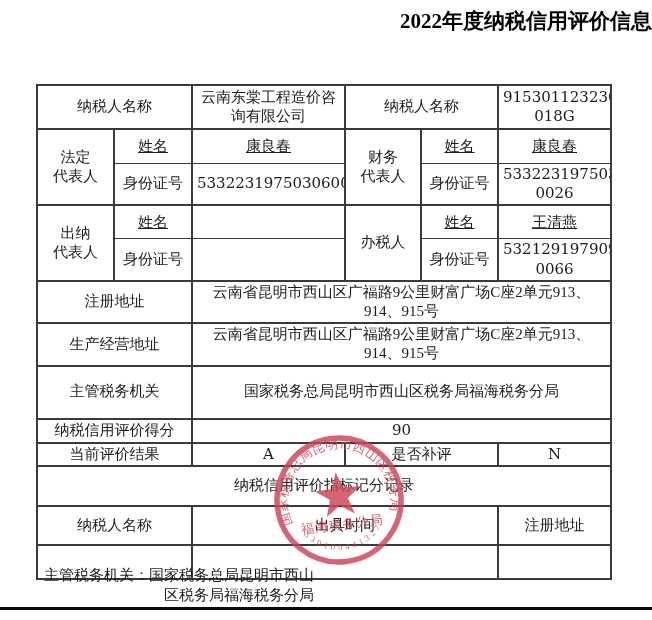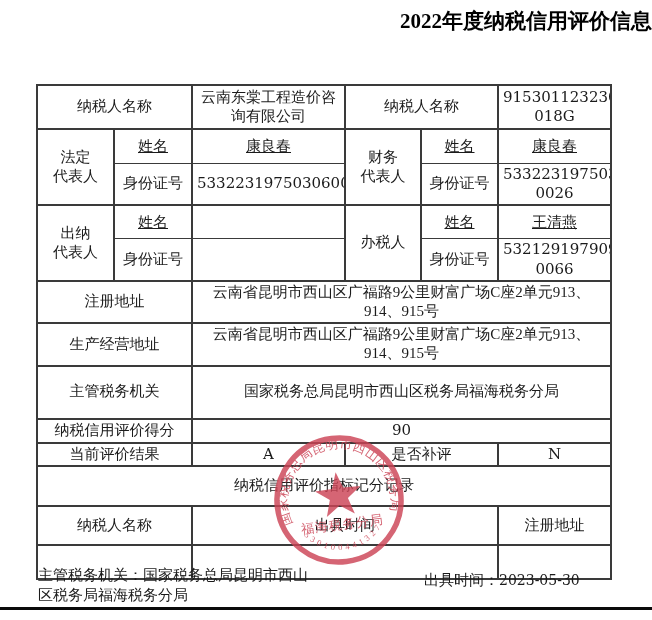--- a/index.html
+++ b/index.html
@@ -23,21 +23,21 @@
     white-space:pre-line;overflow:hidden;
   }
   td.num{
     font-size:12px;line-height:1.35;
     font-family:"DejaVu Serif","Liberation Serif",serif;
   }
   tr.minor td.bb1{border-bottom-width:1px;text-decoration:underline;}
   tr.after-minor td.bt1{border-top-width:1px;}
   .footer-left{
     position:absolute;left:38px;top:565px;width:276px;
-    text-align:left;font-size:15px;line-height:1.35;white-space:pre-line;
+    text-align:right;font-size:15px;line-height:1.35;white-space:pre-line;
   }
   .footer-right{
     position:absolute;left:424px;top:571px;font-size:15px;
   }
   .footer-right .date{font-family:"DejaVu Serif","Liberation Serif",serif;font-size:14px;}
   .bottom-bar{
     position:absolute;left:0;top:607px;width:652px;height:3px;background:#0a0a0a;
   }
   .seal{
     position:absolute;left:254px;top:415px;width:170px;height:170px;
@@ -154,17 +154,16 @@
       <text x="85" y="114" text-anchor="middle" font-size="13" textLength="82" lengthAdjust="spacing" fill="#cc4456">福海税务分局</text>
       <text font-size="8.5" fill="#cc4456">
         <textPath href="#sealBottomArc" startOffset="3" textLength="88" lengthAdjust="spacing">530100441327</textPath>
       </text>
     </g>
   </svg>
 
   <div class="footer-left">主管税务机关：国家税务总局昆明市西山
 区税务局福海税务分局</div>
 
-  <div class="footer-right"><span>出具时间：</span><span class="date">2023-05-30</span></div>
 
   <div class="bottom-bar"></div>
 
 </div>
 
 </body></html>

